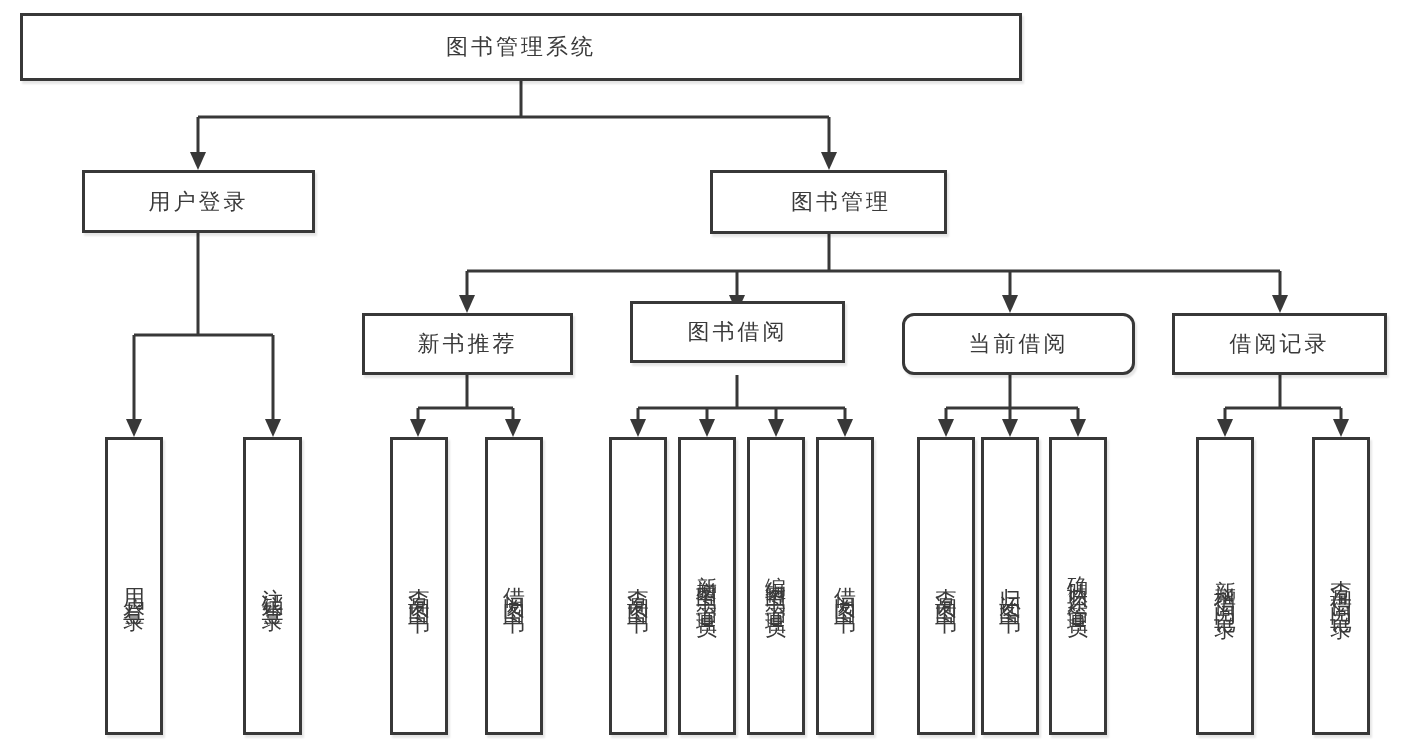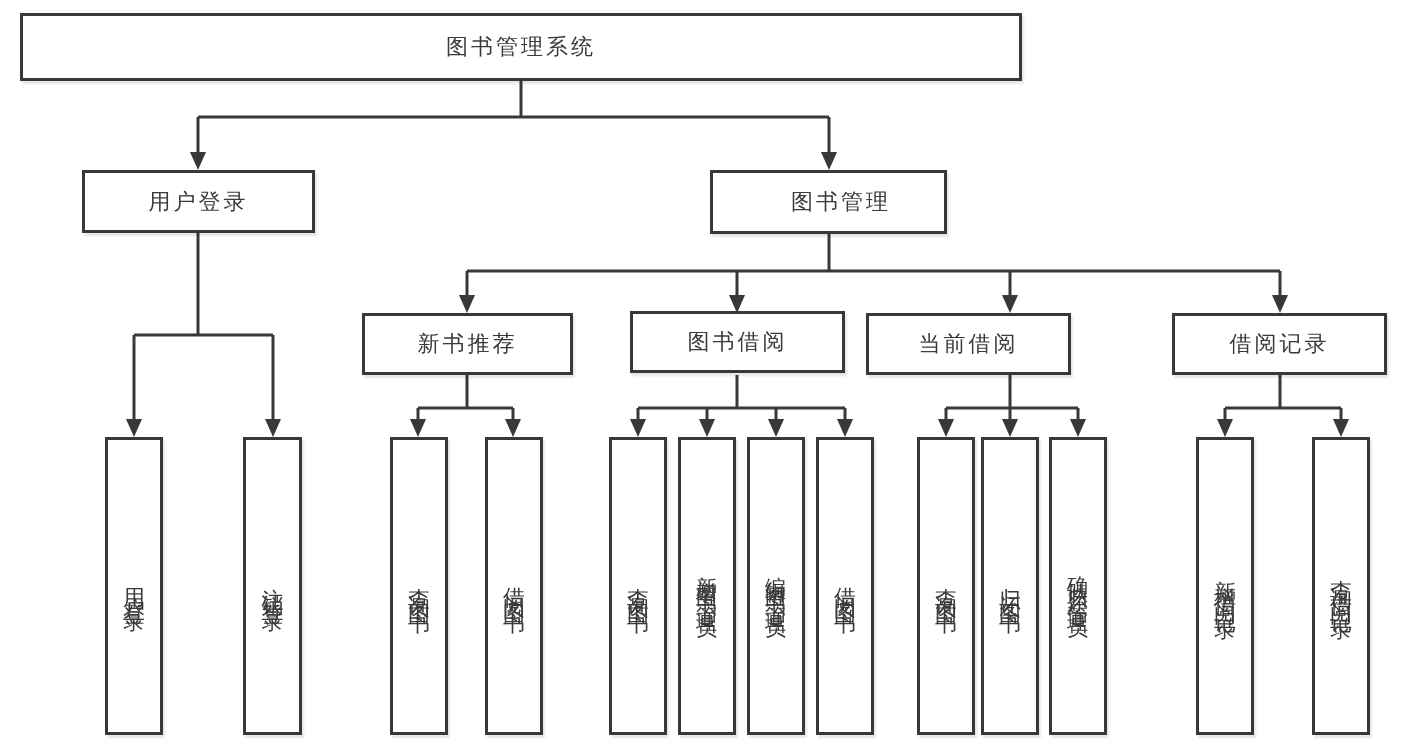--- a/index.html
+++ b/index.html
@@ -91,24 +91,24 @@
   <div class="hbox" style="left:82px;top:170px;width:233px;height:63px;">
     <span>用户登录</span>
   </div>
   <div class="hbox" style="left:710px;top:170px;width:237px;height:64px;padding-left:25px;">
     <span>图书管理</span>
   </div>
 
   <div class="hbox" style="left:362px;top:313px;width:211px;height:62px;">
     <span>新书推荐</span>
   </div>
-  <div class="hbox" style="left:630px;top:311px;width:215px;height:62px;">
+  <div class="hbox" style="left:630px;top:301px;width:215px;height:62px;">
     <span>图书借阅</span>
   </div>
-  <div class="hbox" style="left:866px;top:313px;width:205px;height:62px;">
+  <div class="hbox" style="left:902px;top:313px;width:233px;height:62px;border-radius:12px;">
     <span>当前借阅</span>
   </div>
   <div class="hbox" style="left:1172px;top:313px;width:215px;height:62px;">
     <span>借阅记录</span>
   </div>
 
   <div class="leaf" style="left:105px;">
     <span>用户登录</span>
   </div>
   <div class="leaf" style="left:243px;width:59px;">

